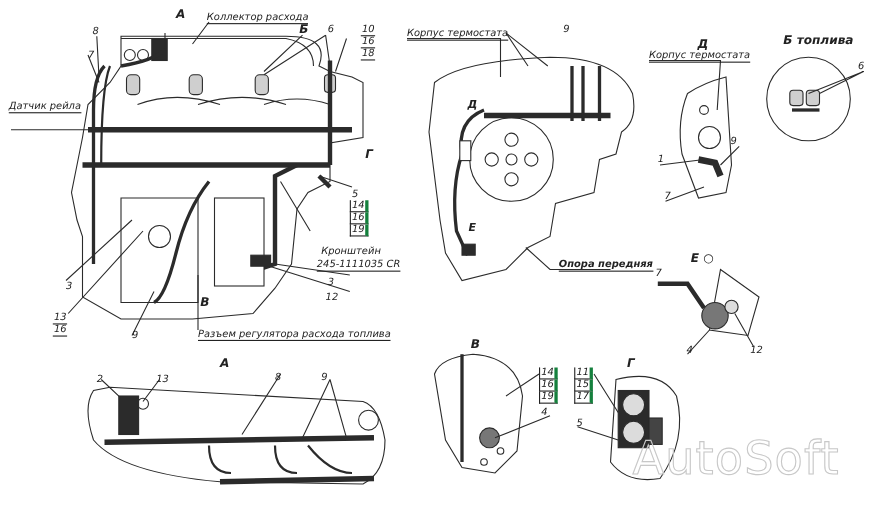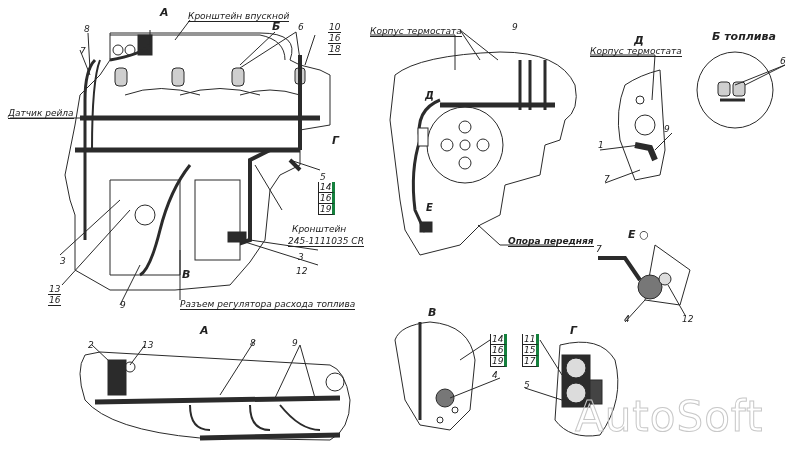--- a/index.html
+++ b/index.html
@@ -125,31 +125,31 @@
       <rect x="562" y="355" width="28" height="52" fill="#2b2b2b"></rect>
       <circle cx="576" cy="368" r="10" fill="#dcdcdc"></circle>
       <circle cx="576" cy="393" r="10" fill="#dcdcdc"></circle>
       <rect x="590" y="380" width="12" height="24" fill="#444"></rect>
       <path d="M540 340 L562 375 M525 388 L562 400"></path>
     </g>
   </g>
 </svg>
 
 <div class="view" style="left:160px;top:6px;">А</div>
-<div class="lbl u" style="left:188px;top:11px;">Кронштейн впускной</div>
+<div class="lbl u" style="left:188px;top:11px;">Коллектор расхода</div>
 <div class="view" style="left:272px;top:20px;">Б</div>
 <div class="num" style="left:298px;top:22px;">6</div>
 <div class="stack" style="left:328px;top:22px;">
   <span>10</span>
   <span>16</span>
   <span>18</span>
 </div>
 <div class="num" style="left:84px;top:24px;">8</div>
 <div class="num" style="left:80px;top:46px;">7</div>
-<div class="lbl u" style="left:8px;top:108px;">Датчик рейла</div>
+<div class="lbl u" style="left:8px;top:92px;">Датчик рейла</div>
 <div class="view" style="left:332px;top:134px;">Г</div>
 <div class="num" style="left:320px;top:172px;">5</div>
 <div class="stack box" style="left:318px;top:182px;">
   <span>14</span>
   <span>16</span>
   <span>19</span>
 </div>
 <div class="lbl" style="left:292px;top:224px;">Кронштейн</div>
 <div class="lbl u" style="left:288px;top:236px;">245-1111035 СR</div>
 <div class="num" style="left:298px;top:252px;">3</div>

